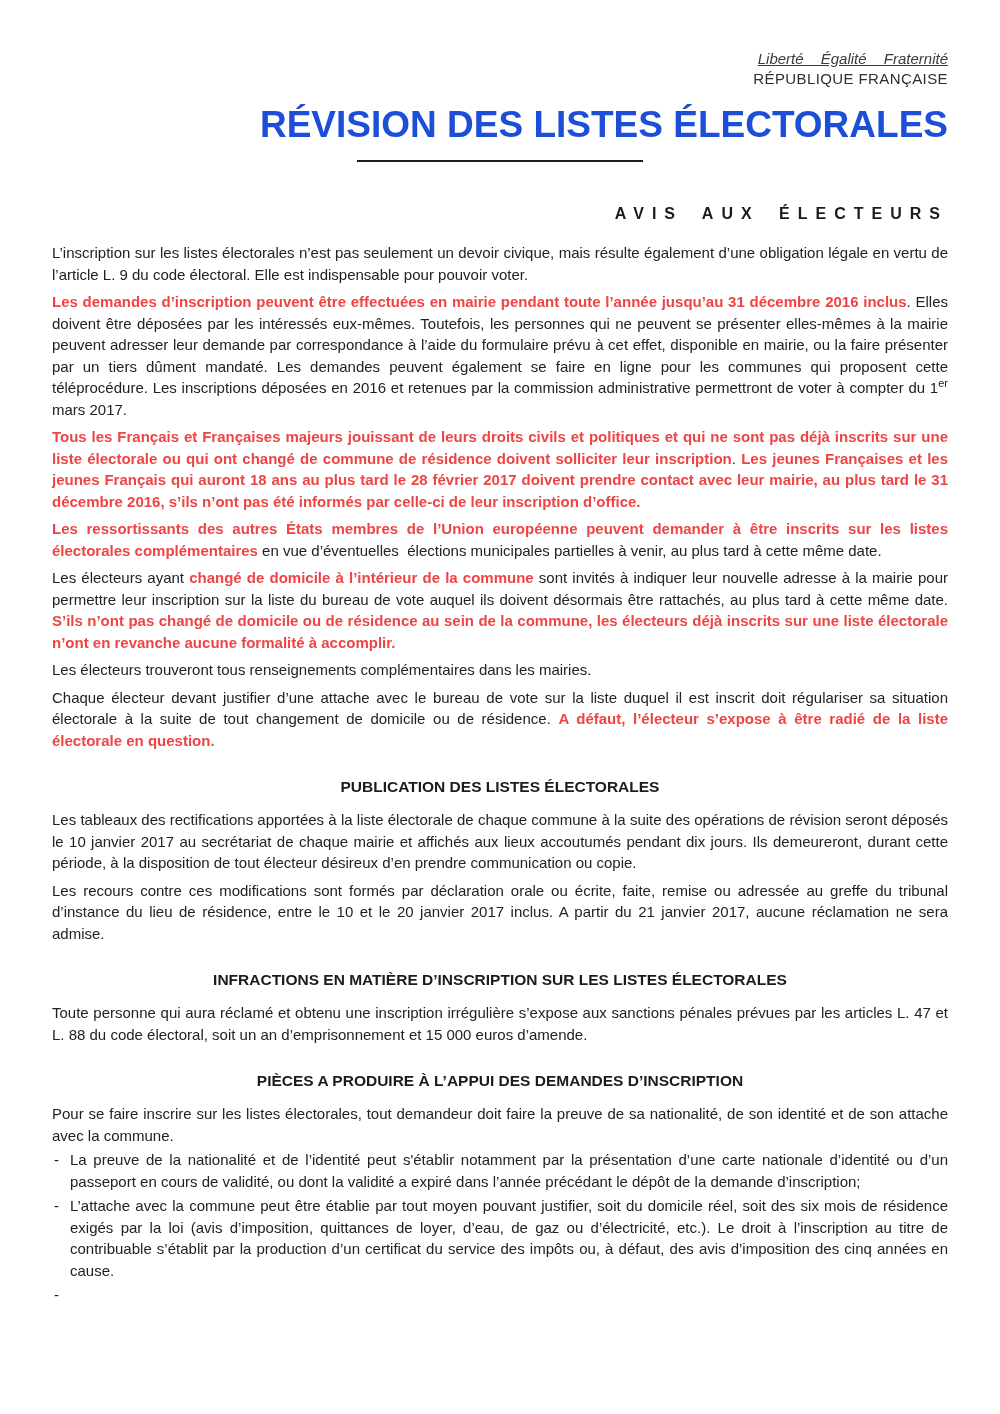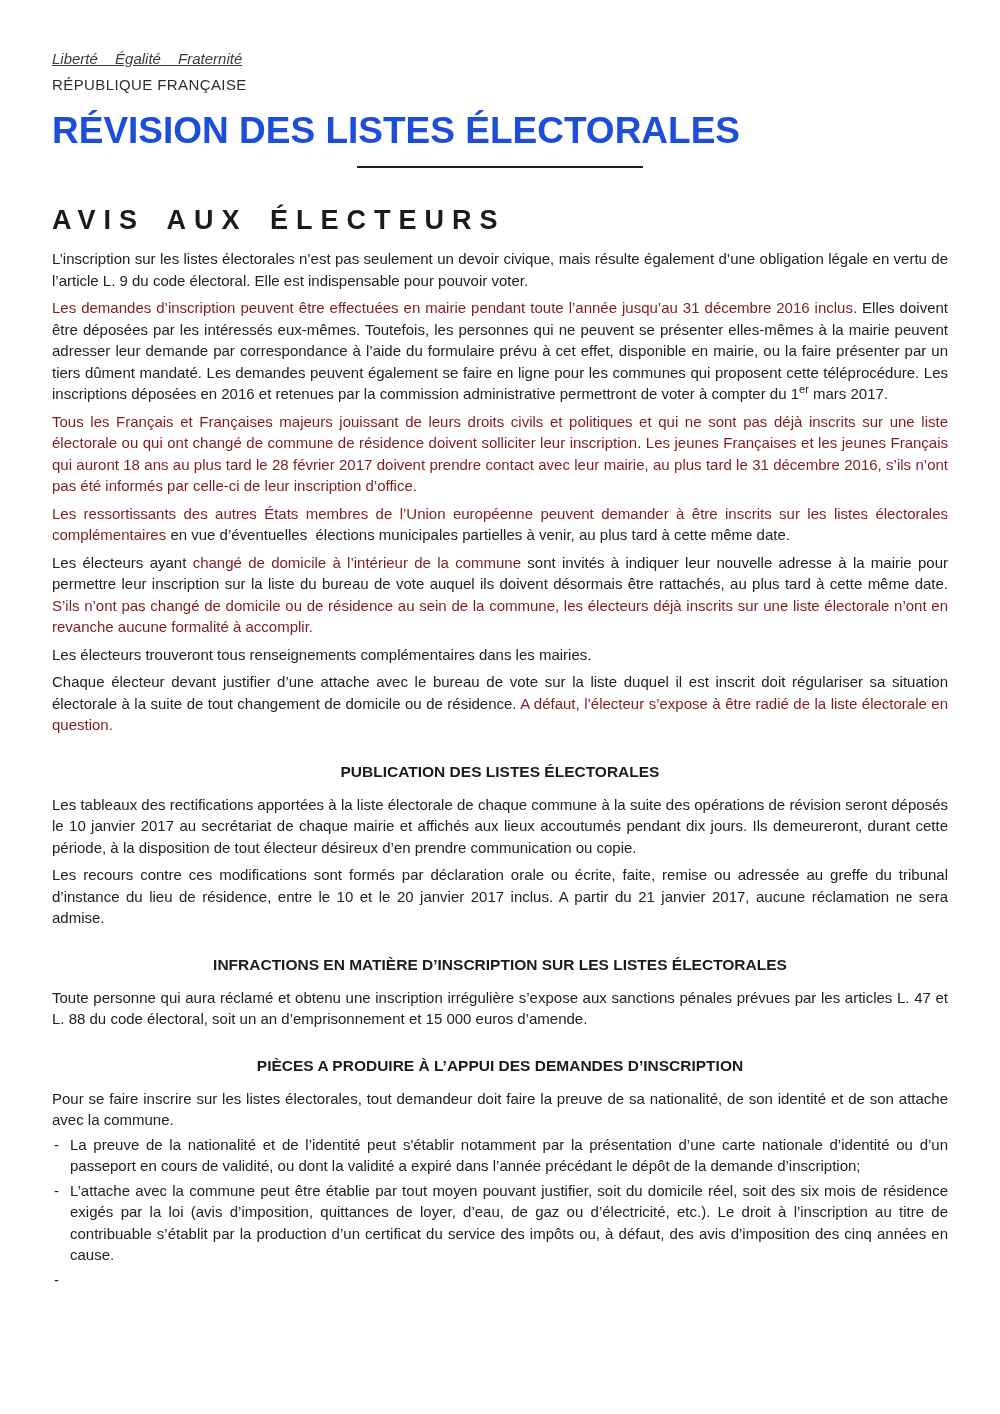--- a/index.html
+++ b/index.html
@@ -9,47 +9,47 @@
     font-family: "Liberation Sans", "DejaVu Sans", sans-serif;
     color: #222222;
     -webkit-font-smoothing: antialiased;
   }
   .page {
     box-sizing: border-box;
     width: 1000px; height: 1414px;
     padding: 50px 52px 0 52px;
     overflow: hidden;
   }
-  .doc-header { text-align: left; }
+  .doc-header { text-align: right; }
   .motto {
     font-size: 15px; font-style: italic;
     text-decoration: underline;
     word-spacing: 13px;
     color: #3b3b3b;
   }
-  .republic { font-size: 15px; letter-spacing: 0.4px; color: #2e2e2e; margin-top: 9px; }
+  .republic { font-size: 15px; letter-spacing: 0.4px; color: #2e2e2e; margin-top: 3px; }
   .title {
     margin: 19px 0 0 0;
     font-size: 37px; font-weight: bold;
     color: #1d4ed8; line-height: 37px;
   }
   .title-rule { width: 286px; height: 0; border-top: 2px solid #1d1d1d; margin: 17px auto 0 auto; }
   .notice {
     margin: 40px 0 0 0;
-    font-size: 27px; font-weight: bold;
+    font-size: 16px; font-weight: bold;
     letter-spacing: 8px; word-spacing: 7px;
     color: #1b1b1b; line-height: 24px;
   }
   .content {
     margin-top: 16px;
     font-size: 15px; line-height: 21.5px;
     text-align: justify;
   }
   .para { margin: 6px 0 0 0; }
-  b, .bold { font-weight: normal; color: #7f1d1d; }
+  b, .bold { font-weight: bold; color: #ef4444; }
   .section-heading {
     margin: 26px 0 13px 0;
     text-align: center;
     font-size: 15.5px; font-weight: bold;
     color: #1b1b1b; line-height: 19px;
   }
   sup.sup { font-size: 11px; vertical-align: super; line-height: 0; }
   .list { margin-top: 2px; }
   .list-item { position: relative; padding-left: 18px; margin-top: 3px; }
   .list-item .dash { position: absolute; left: 2px; top: 0; }

